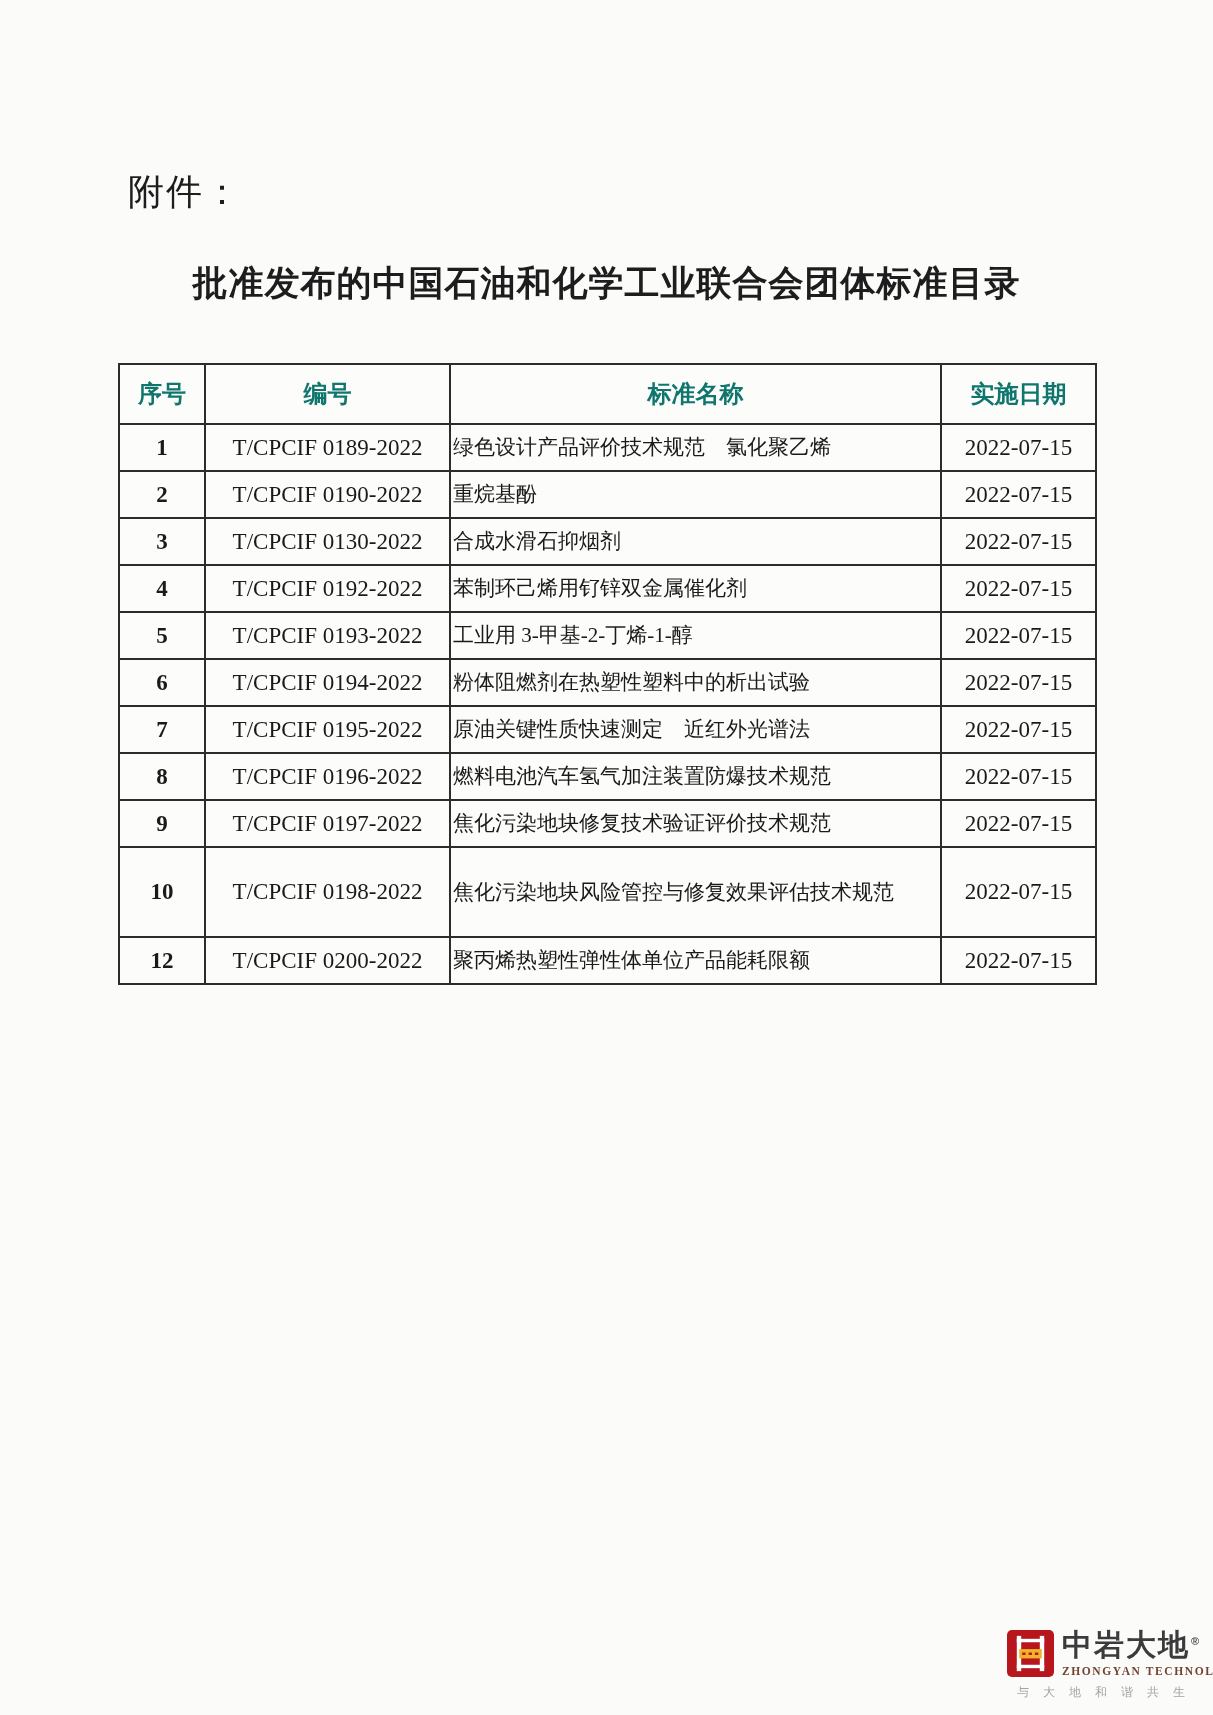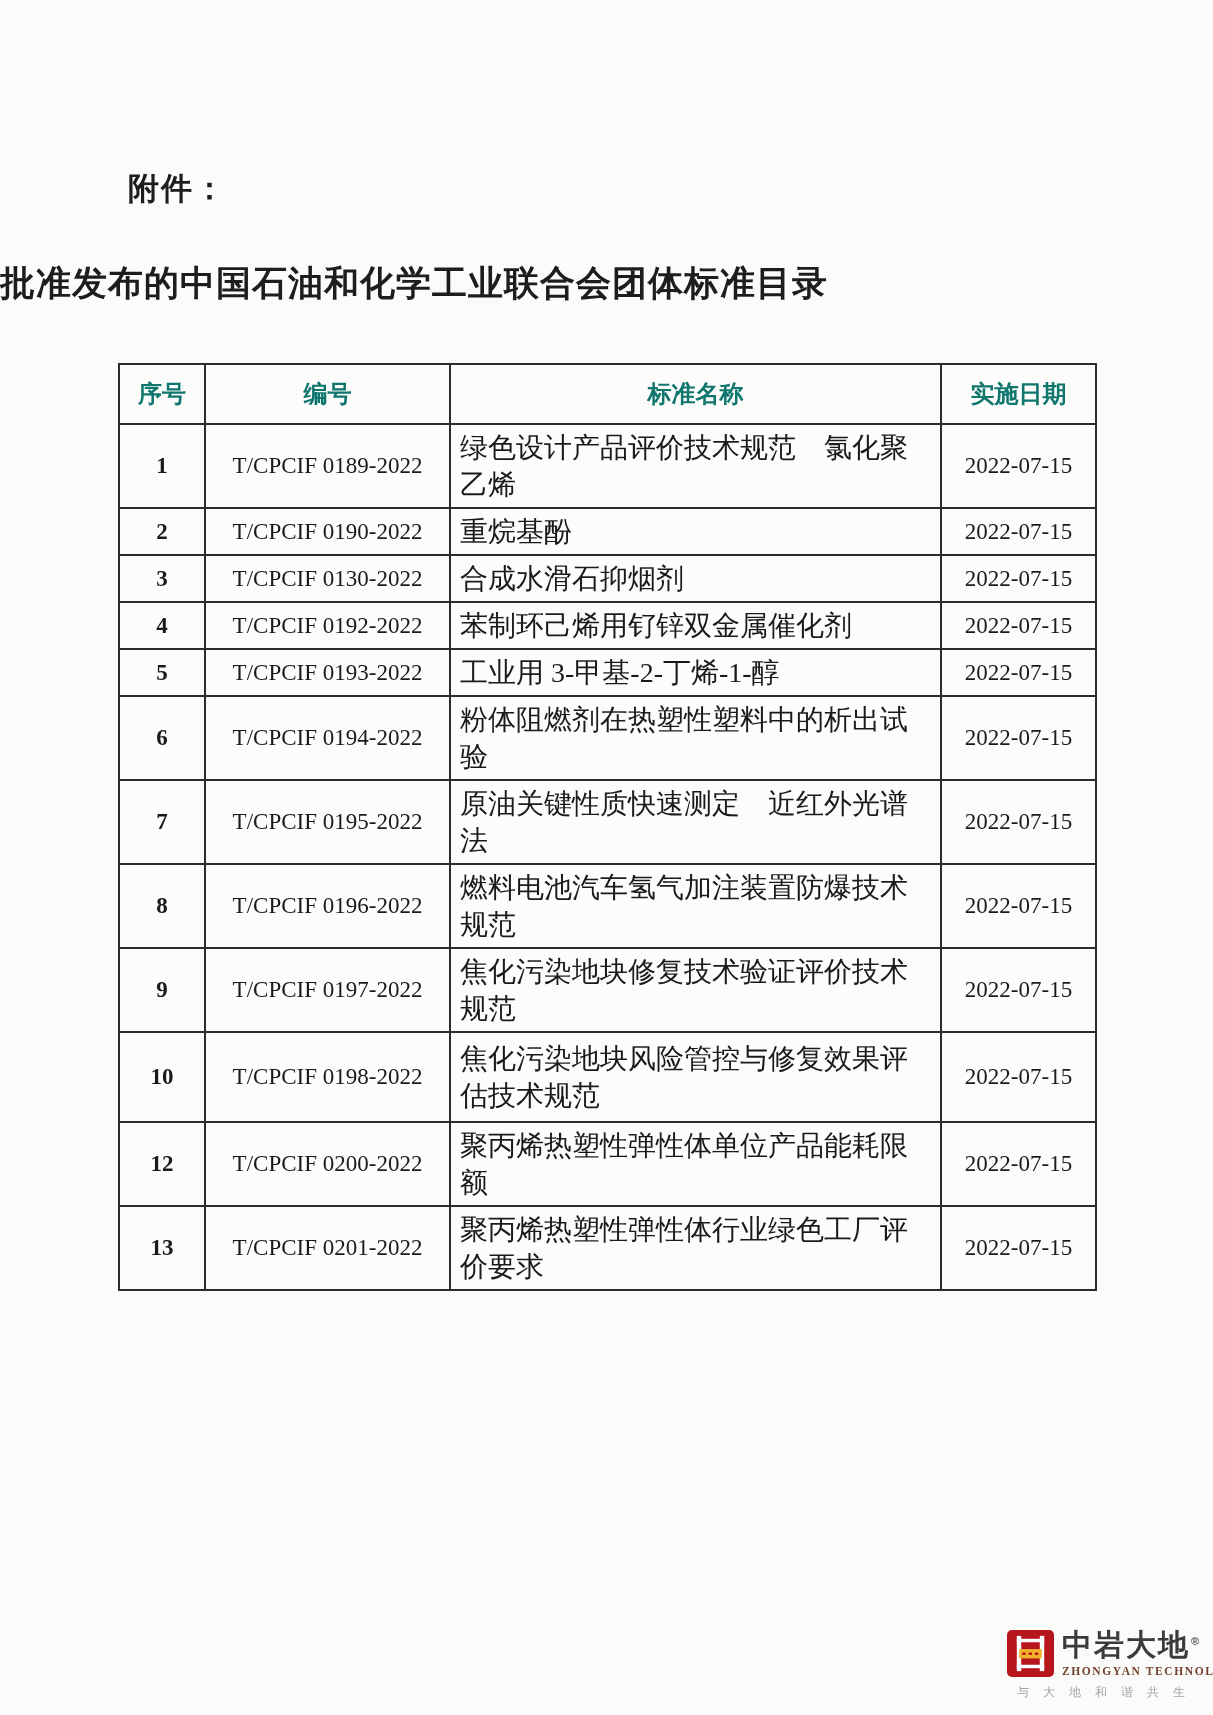--- a/index.html
+++ b/index.html
@@ -7,28 +7,29 @@
   body {
     position:relative;
     background:#fbfbfa;
     color:#1d1d1d;
     font-family:"Liberation Sans", sans-serif;
     overflow:hidden;
   }
   .attachment {
     position:absolute;
     left:128px; top:168px;
-    font-size:31px;
-    font-weight:700;
+    font-size:36px;
+    font-weight:400;
     letter-spacing:2px;
   }
   .doc-title {
     position:absolute;
     left:0; top:260px;
     width:100%;
+    text-align:center;
     font-size:35px;
     font-weight:700;
     letter-spacing:1px;
   }
   table.std-table {
     position:absolute;
     left:118px; top:363px;
     width:977px;
     border-collapse:collapse;
     table-layout:fixed;
@@ -50,22 +51,22 @@
     font-family:"Liberation Serif", serif;
     font-size:23px;
     height:45px;
     text-align:center;
     padding:2px 4px;
     color:#1a1a1a;
   }
   .std-table td.cell-no { font-weight:700; }
   .std-table td.cell-name {
     text-align:left;
-    padding:4px 9px;
-    font-size:28px;
+    padding:4px 2px;
+    font-size:21px;
     line-height:37px;
   }
   .std-table tr.tall td { height:90px; }
   .brand-logo {
     position:absolute;
     left:1007px; top:1629px;
     width:200px;
   }
   .brand-top { display:flex; align-items:center; }
   .logo-mark { width:47px; height:47px; flex:0 0 auto; }
@@ -184,26 +185,20 @@
       <tr class="tall">
         <td class="cell-no">10</td>
         <td class="cell-code">T/CPCIF 0198-2022</td>
         <td class="cell-name">焦化污染地块风险管控与修复效果评估技术规范</td>
         <td class="cell-date">2022-07-15</td>
       </tr>
       <tr>
         <td class="cell-no">12</td>
         <td class="cell-code">T/CPCIF 0200-2022</td>
         <td class="cell-name">聚丙烯热塑性弹性体单位产品能耗限额</td>
-        <td class="cell-date">2022-07-15</td>
-      </tr>
-      <tr>
-        <td class="cell-no">13</td>
-        <td class="cell-code">T/CPCIF 0201-2022</td>
-        <td class="cell-name">聚丙烯热塑性弹性体行业绿色工厂评价要求</td>
         <td class="cell-date">2022-07-15</td>
       </tr>
     </tbody>
 </table>
 
 <div class="brand-logo">
   <div class="brand-top">
     <svg class="logo-mark" viewBox="0 0 48 48" xmlns="http://www.w3.org/2000/svg">
       <rect x="0" y="0" width="48" height="48" rx="5" fill="#b8161d"></rect>
       <rect x="10" y="6" width="4.5" height="36" fill="#ffffff"></rect>

